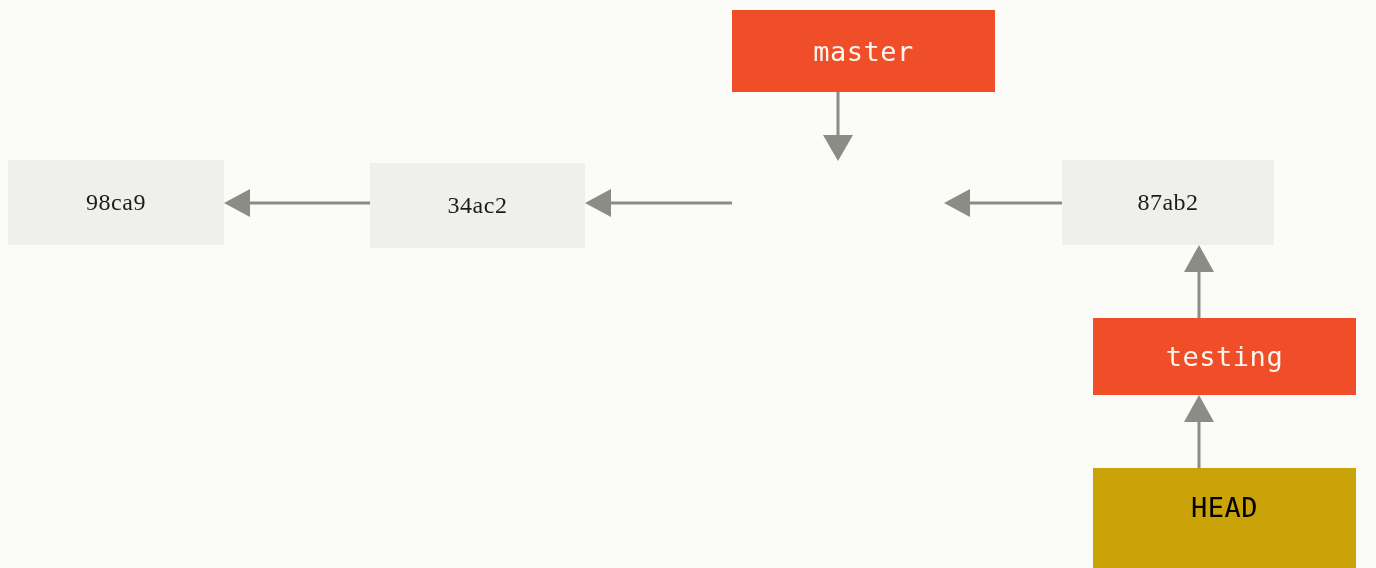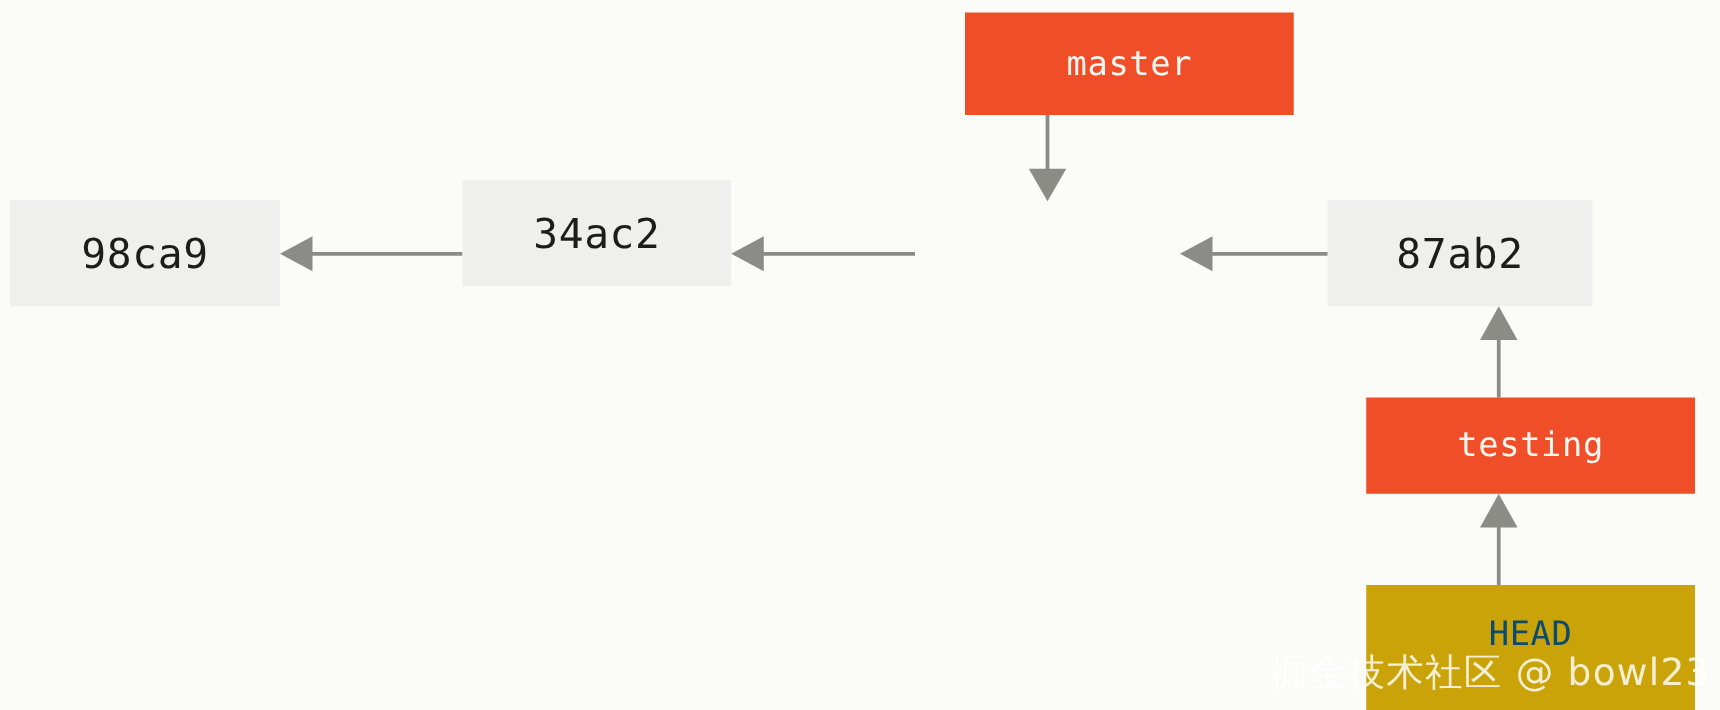--- a/index.html
+++ b/index.html
@@ -20,32 +20,33 @@
     position: absolute;
     box-sizing: border-box;
     display: flex;
     align-items: center;
     justify-content: center;
     user-select: none;
   }
   .commit {
     background: #efefed;
     color: #1c1c1c;
-    font-size: 33px;
+    font-size: 24px;
     letter-spacing: 0.5px;
+    font-family: Liberation Serif, serif;
   }
   .branch {
     background: #f04e28;
     color: #fdf6f0;
     font-size: 27px;
     letter-spacing: 0.5px;
   }
   .head {
     background: #c9a307;
-    color: #0c4a6e;
+    color: #000000;
     font-size: 27px;
     letter-spacing: 0.5px;
     align-items: flex-start;
     padding-top: 24px;
   }
   #arrow-layer {
     position: absolute;
     left: 0;
     top: 0;
     width: 1376px;
@@ -99,36 +100,35 @@
     <g>
       <line x1="1199" y1="468" x2="1199" y2="415" stroke="#8c8c86" stroke-width="3"></line>
       <polygon points="1199,395 1184,422 1214,422" fill="#8c8c86"></polygon>
     </g>
   </svg>
 
   <div class="node commit" style="left:8px; top:160px; width:216px; height:85px;">
     <span>98ca9</span>
   </div>
 
-  <div class="node commit" style="left:370px; top:144px; width:215px; height:85px;">
+  <div class="node commit" style="left:370px; top:163px; width:215px; height:85px;">
     <span>34ac2</span>
   </div>
 
 
   <div class="node commit" style="left:1062px; top:160px; width:212px; height:85px;">
     <span>87ab2</span>
   </div>
 
-  <div class="node branch" style="left:732px; top:10px; width:263px; height:82px;margin-left:40px;">
+  <div class="node branch" style="left:732px; top:10px; width:263px; height:82px;">
     <span>master</span>
   </div>
 
   <div class="node branch" style="left:1093px; top:318px; width:263px; height:77px;">
     <span>testing</span>
   </div>
 
   <div class="node head" style="left:1093px; top:468px; width:263px; height:100px;">
     <span>HEAD</span>
   </div>
 
-  <div class="watermark">掘金技术社区 @ bowl23</div>
 
 </div>
 
 </body></html>

